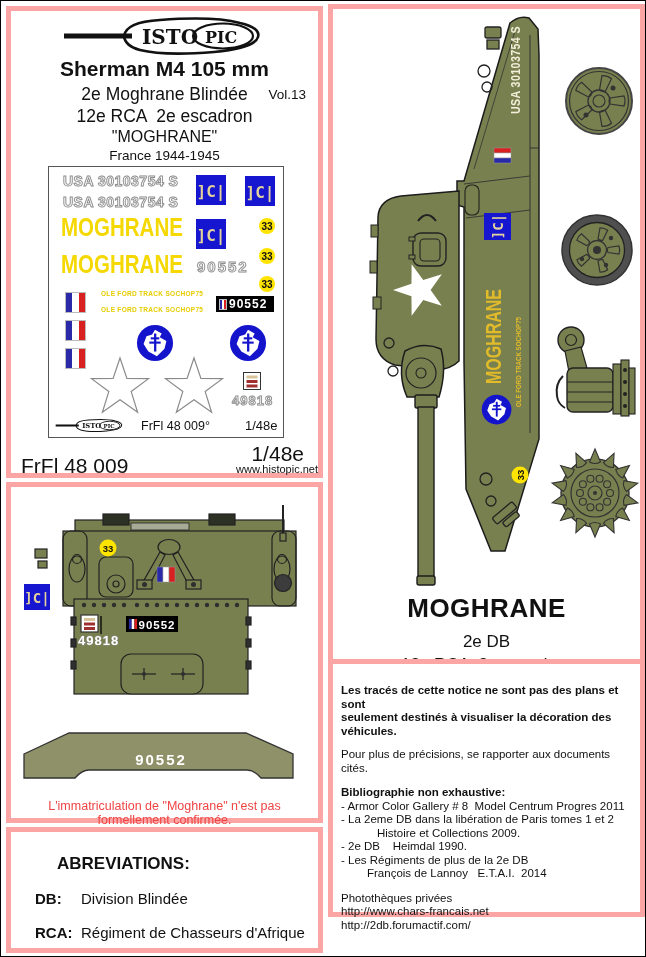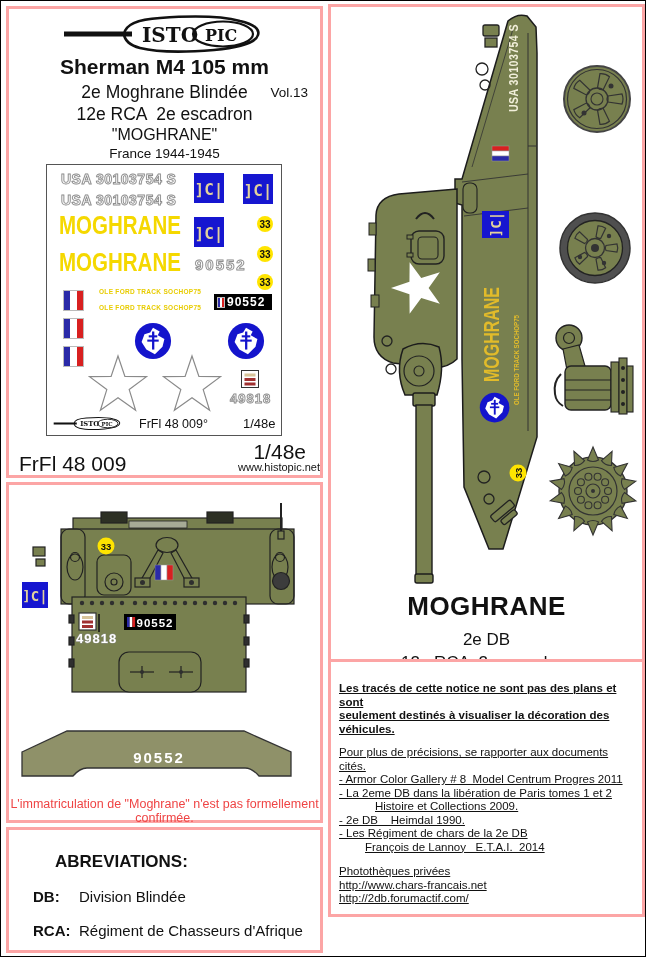--- a/index.html
+++ b/index.html
@@ -1,19 +1,19 @@
 <!DOCTYPE html>
 <html><head>
 <meta charset="utf-8">
 <style>
   * { margin:0; padding:0; box-sizing:border-box; }
   html,body { background:#fff; }
   body { width:646px; height:957px; font-family:"Liberation Sans", sans-serif; color:#111; position:relative; }
   .page { position:absolute; left:0; top:0; width:646px; height:957px; background:#fff; border:1px solid #000; overflow:hidden; }
-  .panel { position:absolute; background:#fff; border:3px solid #fca5a5;text-decoration:underline; }
+  .panel { position:absolute; background:#fff; border:5px solid #fca5a5; }
   #panel-header { left:5px; top:5px; width:317px; height:472px; }
   #panel-rear   { left:5px; top:481px; width:317px; height:341px; }
   #panel-abbrev { left:5px; top:826px; width:317px; height:126px; }
   #panel-profile{ left:327px; top:3px; width:317px; height:687px; }
   #panel-notes  { left:327px; top:658px; width:317px; height:258px; }
 
   .ctr { text-align:center; width:100%; position:absolute; }
   .pre { white-space:pre; }
 
   
@@ -476,24 +476,25 @@
       <div class="p-l2">2e DB</div>
       <div class="p-l3">12e RCA  2e escadron</div>
       <div class="p-l4">France 1944-1945</div>
     </div>
   </div>
 
   <div class="panel" id="panel-notes">
     <div class="note-line bold">Les tracés de cette notice ne sont pas des plans et sont</div>
     <div class="note-line bold">seulement destinés à visualiser la décoration des véhicules.</div>
     <div class="note-line gap1">Pour plus de précisions, se rapporter aux documents cités.</div>
+    <div class="note-line bold gap2">Bibliographie non exhaustive:</div>
     <div class="note-line pre">- Armor Color Gallery # 8  Model Centrum Progres 2011</div>
     <div class="note-line pre">- La 2eme DB dans la libération de Paris tomes 1 et 2</div>
     <div class="note-line pre ind1">Histoire et Collections 2009.</div>
     <div class="note-line pre">- 2e DB    Heimdal 1990.</div>
-    <div class="note-line pre">- Les Régiment de chars de la 2e DB</div>
+    <div class="note-line pre">- Les Régiments de plus de la 2e DB</div>
     <div class="note-line pre ind2">François de Lannoy   E.T.A.I.  2014</div>
     <div class="note-line gap2">Photothèques privées</div>
     <div class="note-line">http://www.chars-francais.net</div>
     <div class="note-line">http://2db.forumactif.com/</div>
   </div>
 
 </div>
 
 </body></html>

